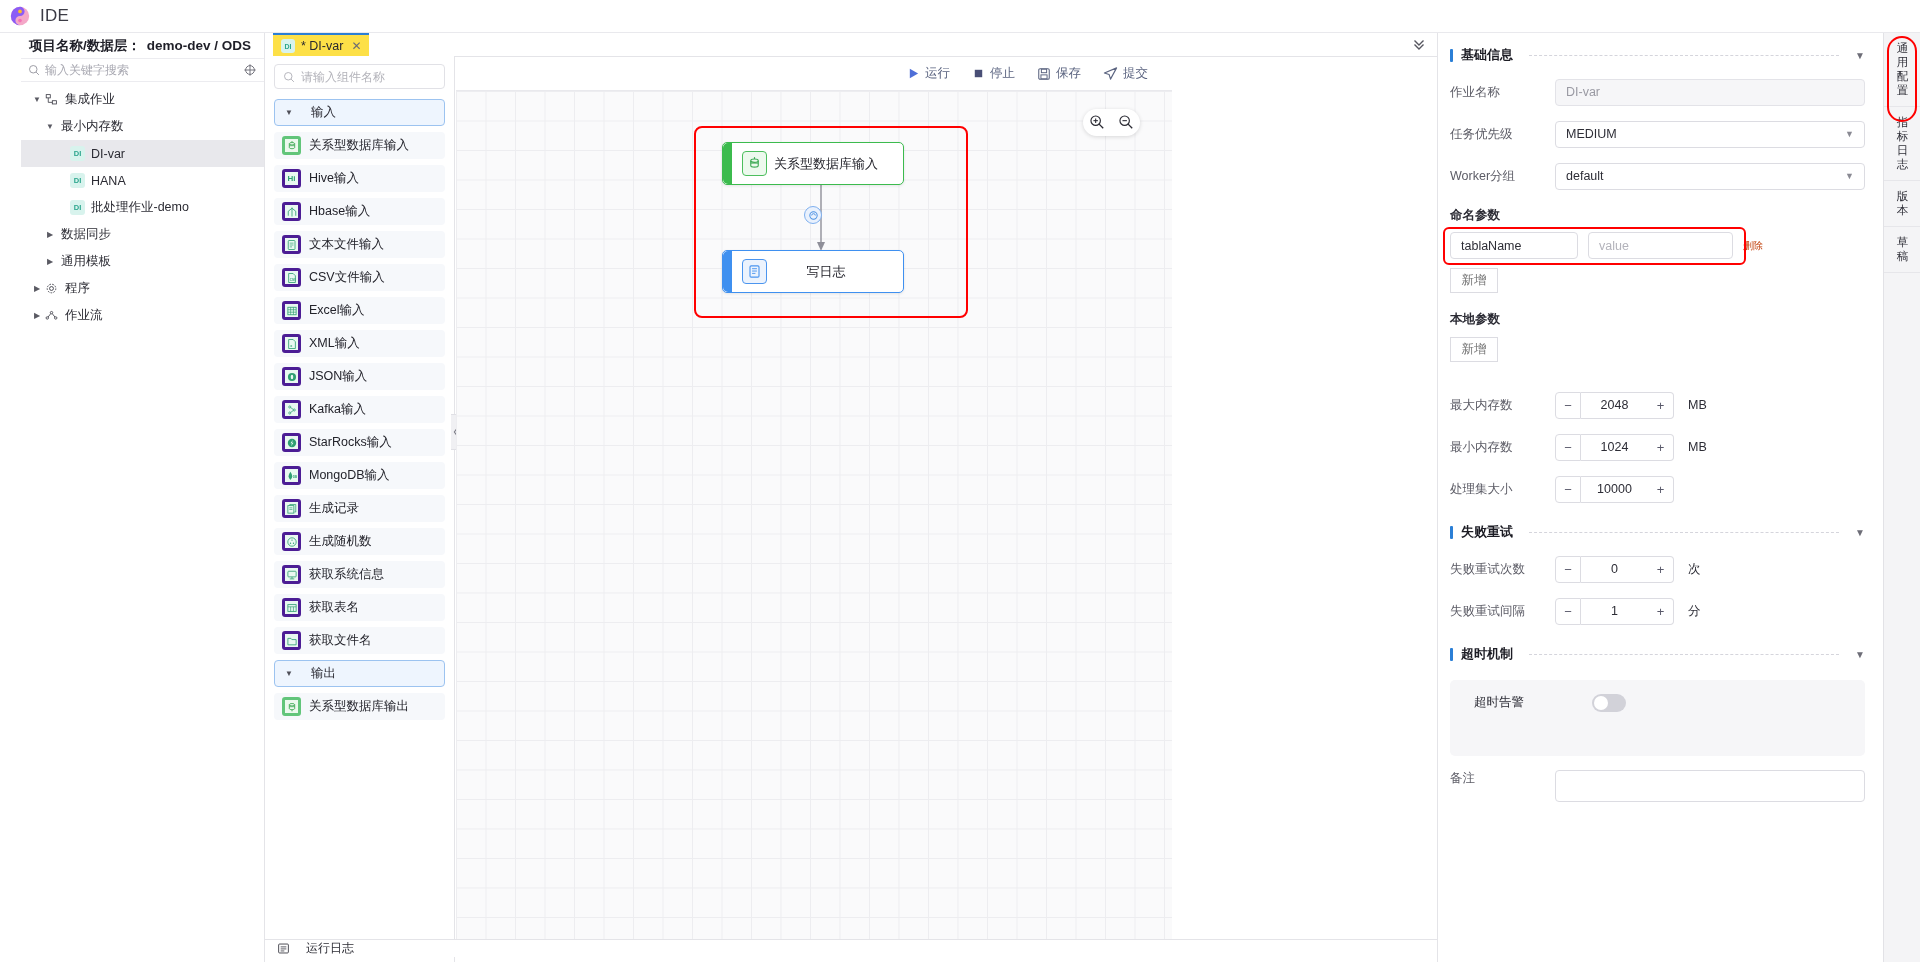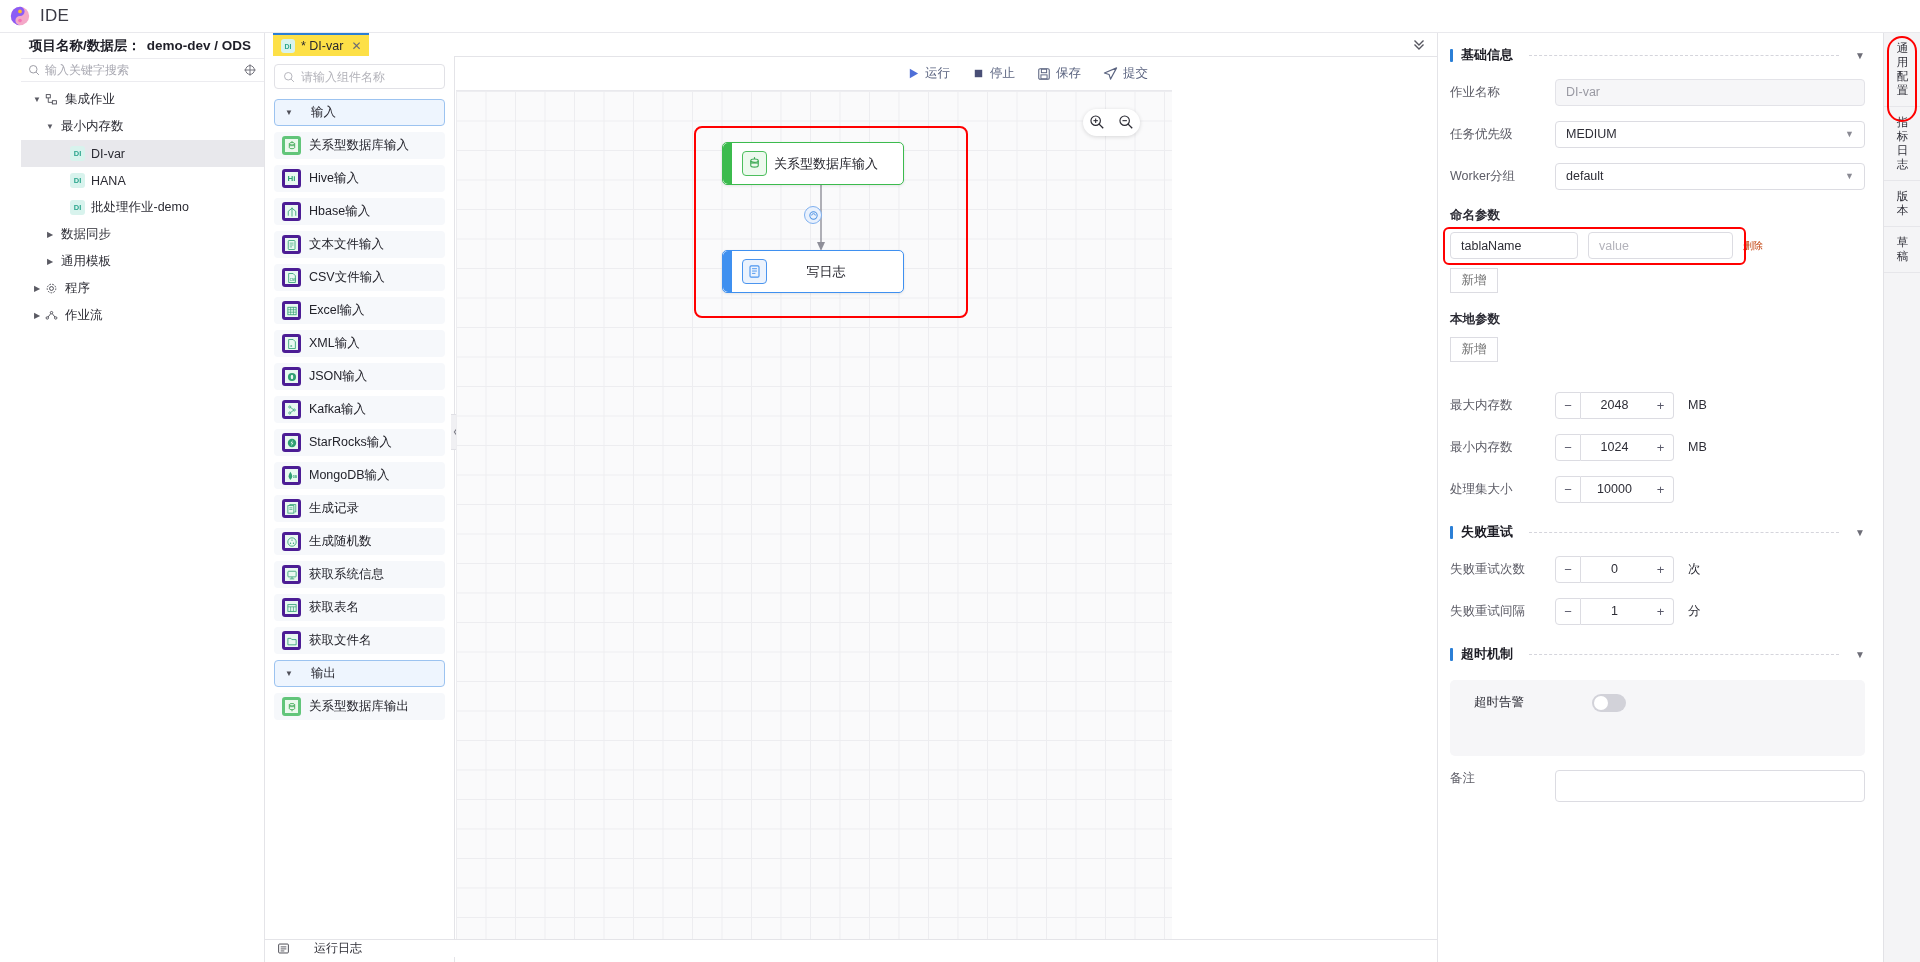--- a/index.html
+++ b/index.html
@@ -189,21 +189,21 @@
   .edge-badge {
     position: absolute; left: 348px; top: 115px; width: 18px; height: 18px;
     border-radius: 50%; background: #e9f1fd; border: 1px solid #7fb0ef;
     display: flex; align-items: center; justify-content: center;
   }
 
   
   .statusbar {
     position: absolute; left: 265px; top: 939px; width: 1172px; height: 18px;
     background: #fff; border-top: 1px solid #e4e4e8; display: flex;
-    align-items: center; gap: 24px; padding-left: 12px;
+    align-items: center; gap: 16px; padding-left: 12px;
     font-size: 12px; color: #2c2c34;
   }
 
   
   .props {
     position: absolute; left: 1437px; top: 33px; width: 446px; height: 929px;
     background: #fff; border-left: 1px solid #e4e4e8; overflow: hidden;
   }
   .sec-head {
     display: flex; align-items: center; gap: 8px; padding: 0 18px 0 12px;

